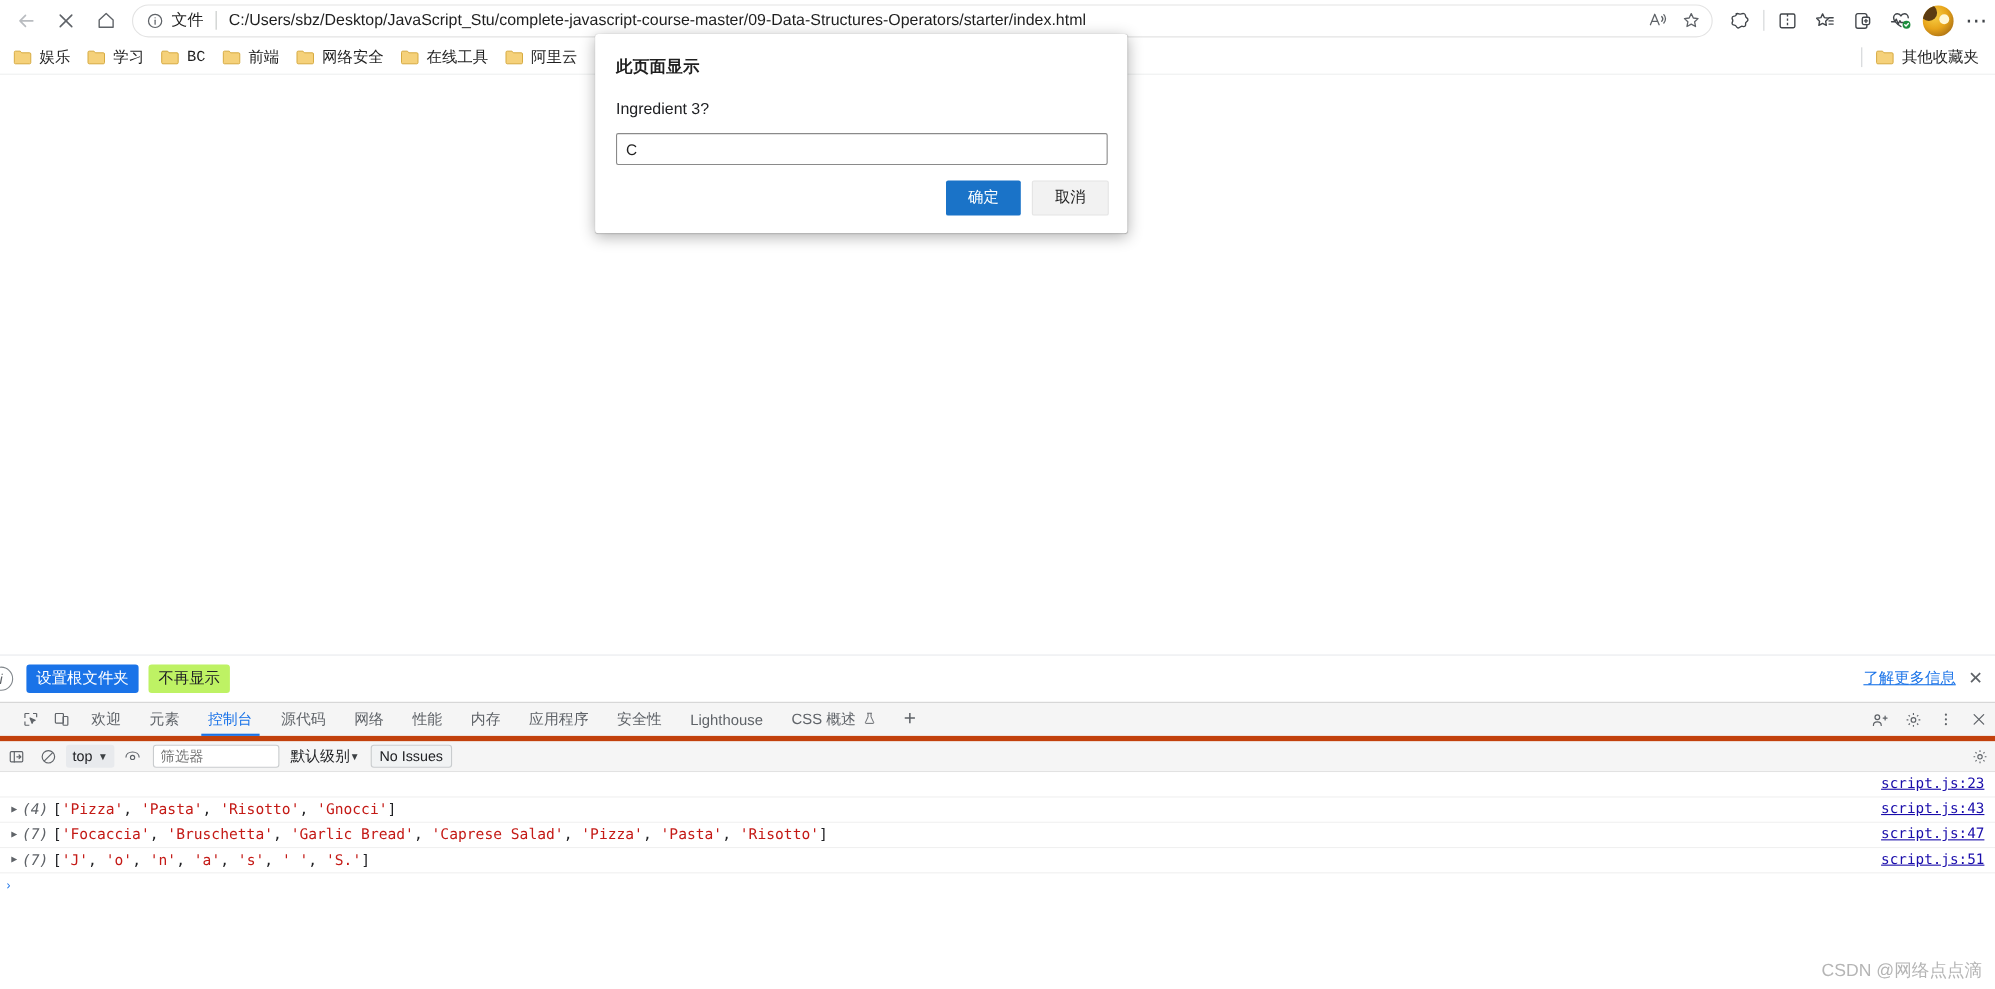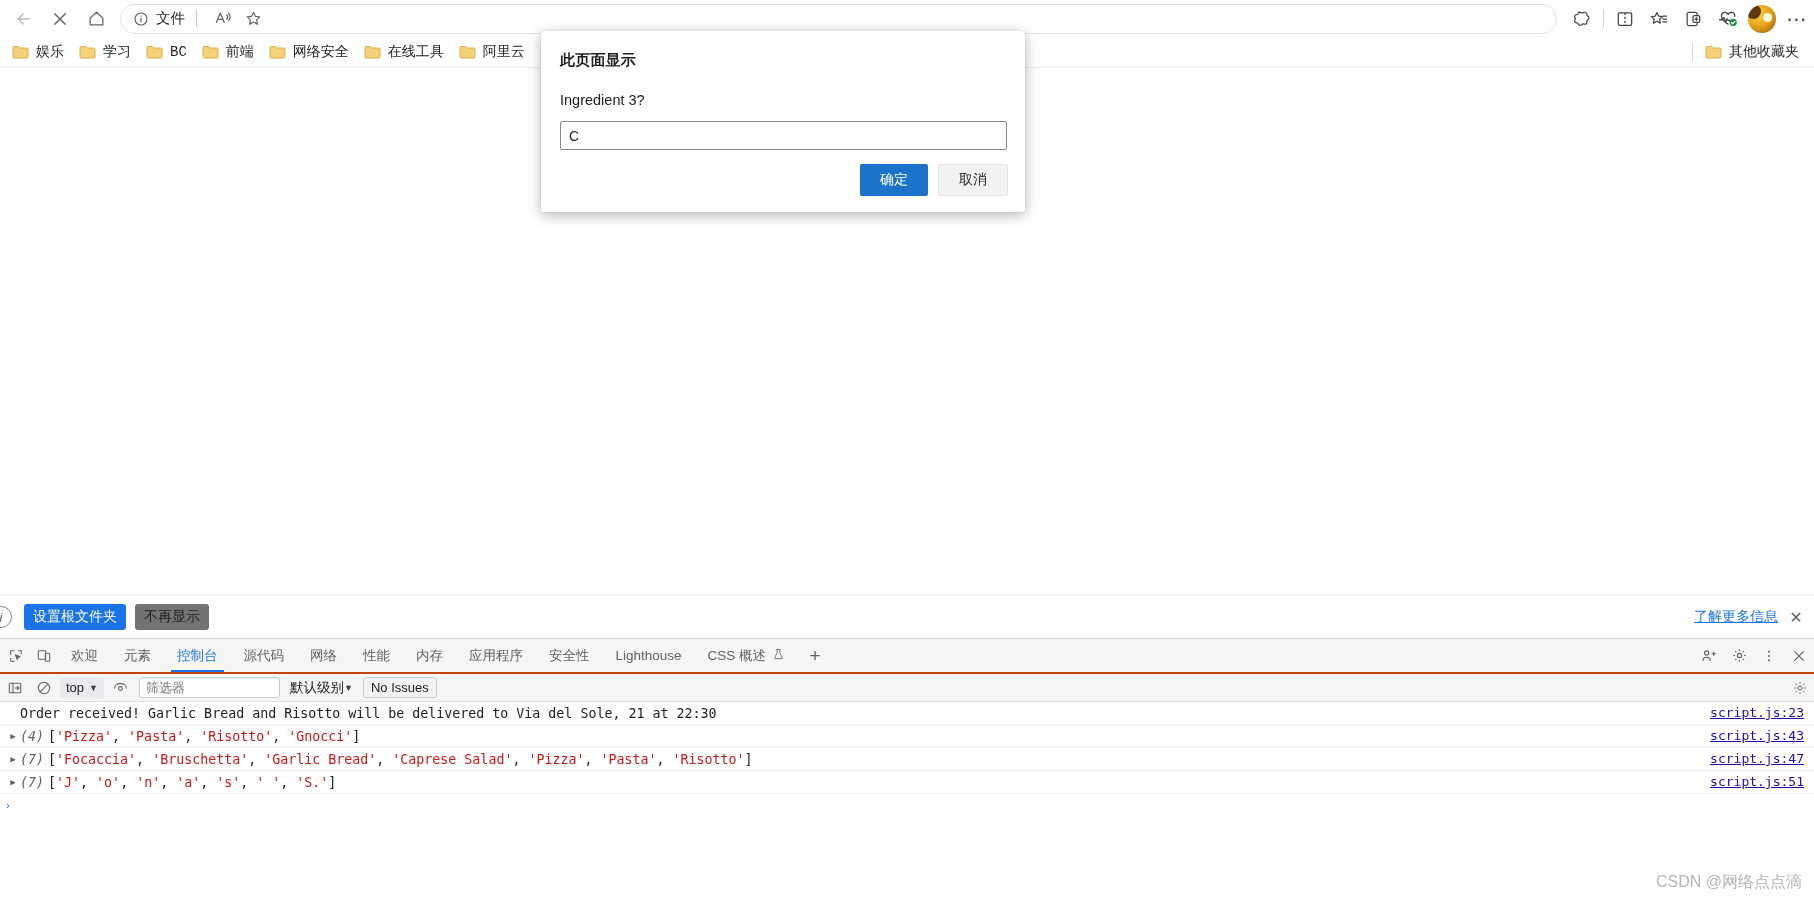--- a/index.html
+++ b/index.html
@@ -145,40 +145,40 @@
     font-size: 13px; font-style: italic; flex: none; margin-left: -10px;
   }
   .info-text { font-size: 14.5px; color: #202124; margin-left: 10px; white-space: nowrap; }
   .info-btn-primary {
     margin-left: 12px; background: #1a73e8; color: #fff;
     font-size: 14px; border: none; border-radius: 3px;
     height: 26px; padding: 0 9px; cursor: pointer;
     font-family: Liberation Serif, serif;
   }
   .info-btn-plain {
-    margin-left: 9px; background: #737373; color: #202124;
+    margin-left: 9px; background: #bef264; color: #202124;
     font-size: 14px; border: none; border-radius: 3px;
     height: 26px; padding: 0 9px; cursor: pointer;
     font-family: "Liberation Sans", sans-serif;
   }
   .info-spacer { flex: 1 1 auto; }
   .info-link { font-size: 14px; color: #1a73e8; text-decoration: underline; white-space: nowrap; }
   .info-close { margin-left: 10px; color: #5f6368; font-size: 16px; width: 16px; text-align:center;}
 
   
   .devtools {
     position: absolute; left: 0; top: 638px; width: 1814px; height: 261px;
     background: #ffffff;
     border-top: 1px solid #d0d0d0;
     display: flex; flex-direction: column;
   }
   .dt-tabbar {
     height: 35px; background: #f5f5f5;
-    border-bottom: 2px solid #c2410c;
-    display: flex; align-items: stretch; padding-left: 2px;
+    border-bottom: 5px solid #c2410c;
+    display: flex; align-items: stretch; padding-left: 14px;
   }
   .dt-sq-icon {
     width: 28px; display: flex; align-items: center; justify-content: center;
     color: #5f6368; flex: none;
   }
   .dt-tab {
     display: flex; align-items: center; padding: 0 13px;
     font-size: 13.5px; color: #5f6368; white-space: nowrap;
     position: relative; flex: none;
   }
@@ -208,21 +208,21 @@
     color: #5f6368; flex: none;
   }
   .fb-context {
     display: flex; align-items: center; gap: 5px;
     background: #e8eaed; border-radius: 3px;
     height: 21px; padding: 0 6px; font-size: 13px; color: #202124; flex: none;
     margin: 0 2px;
   }
   .caret { font-size: 9px; color: #3c4043; }
   .fb-filter-input {
-    width: 141px; height: 21px; margin-left: 4px;
+    width: 115px; height: 21px; margin-left: 4px;
     border: 1px solid #c9ccce; border-radius: 3px;
     background: #fff; font-size: 13px; color: #202124;
     padding: 0 6px; outline: none;
     font-family: "Liberation Sans", sans-serif;
   }
   .fb-level {
     display: flex; align-items: center; gap: 0;
     margin-left: 10px; font-size: 13.5px; color: #202124; flex: none;
   }
   .fb-issues {
@@ -294,20 +294,21 @@
   <div class="omnibox">
     <span class="omni-info">
       <svg width="16" height="16" viewBox="0 0 24 24" fill="none" stroke="currentColor" stroke-width="1.7">
           <circle cx="12" cy="12" r="9"></circle>
           <path d="M12 11v5.5" stroke-linecap="round"></path>
           <circle cx="12" cy="7.8" r="0.9" fill="currentColor" stroke="none"></circle>
         </svg>
     </span>
     <span class="omni-filelabel">文件</span>
     <span class="omni-sep"></span>
+    <span class="omni-url">C:/Users/sbz/Desktop/JavaScript_Stu/complete-javascript-course-master/09-Data-Structures-Operators/starter/index.html</span>
     <span class="omni-action">
       <svg width="19" height="19" viewBox="0 0 24 24" fill="none" stroke="currentColor" stroke-width="1.5" stroke-linecap="round" stroke-linejoin="round">
           <path d="M3 17l5-12 5 12M4.8 13.2h6.4"></path>
           <path d="M16 7.5a4 4 0 0 1 0 5.5M18.4 5.4a7 7 0 0 1 0 9.6"></path>
         </svg>
     </span>
     <span class="omni-action">
       <svg width="19" height="19" viewBox="0 0 24 24" fill="none" stroke="currentColor" stroke-width="1.5" stroke-linejoin="round">
           <path d="M12 4.3l2.4 5 5.4.7-3.9 3.7 1 5.4-4.9-2.7-4.9 2.7 1-5.4L4.2 10l5.4-.7z"></path>
         </svg>
@@ -566,21 +567,20 @@
           <circle cx="12" cy="12" r="3"></circle>
           <path d="M12 3.2v2.3M12 18.5v2.3M20.8 12h-2.3M5.5 12H3.2M18.2 5.8l-1.6 1.6M7.4 16.6l-1.6 1.6M18.2 18.2l-1.6-1.6M7.4 7.4L5.8 5.8"></path>
         </svg>
     </span>
   </div>
 
   <div class="dt-console">
 
     <div class="log-row">
       <span class="log-arrow"></span>
-      <span class="log-text">Order received! Garlic Bread and Risotto will be delivered to Via del Sole, 21 at 22:30</span>
       <a class="log-source" href="#">script.js:23</a>
     </div>
 
     <div class="log-row">
       <span class="log-arrow">▶</span>
       <span class="log-count">(4)</span>
       <span class="log-text"><span class="arr-bracket">[</span><span class="arr-str">'Pizza'</span><span class="arr-comma">, </span><span class="arr-str">'Pasta'</span><span class="arr-comma">, </span><span class="arr-str">'Risotto'</span><span class="arr-comma">, </span><span class="arr-str">'Gnocci'</span><span class="arr-bracket">]</span></span>
       <a class="log-source" href="#">script.js:43</a>
     </div>
 

